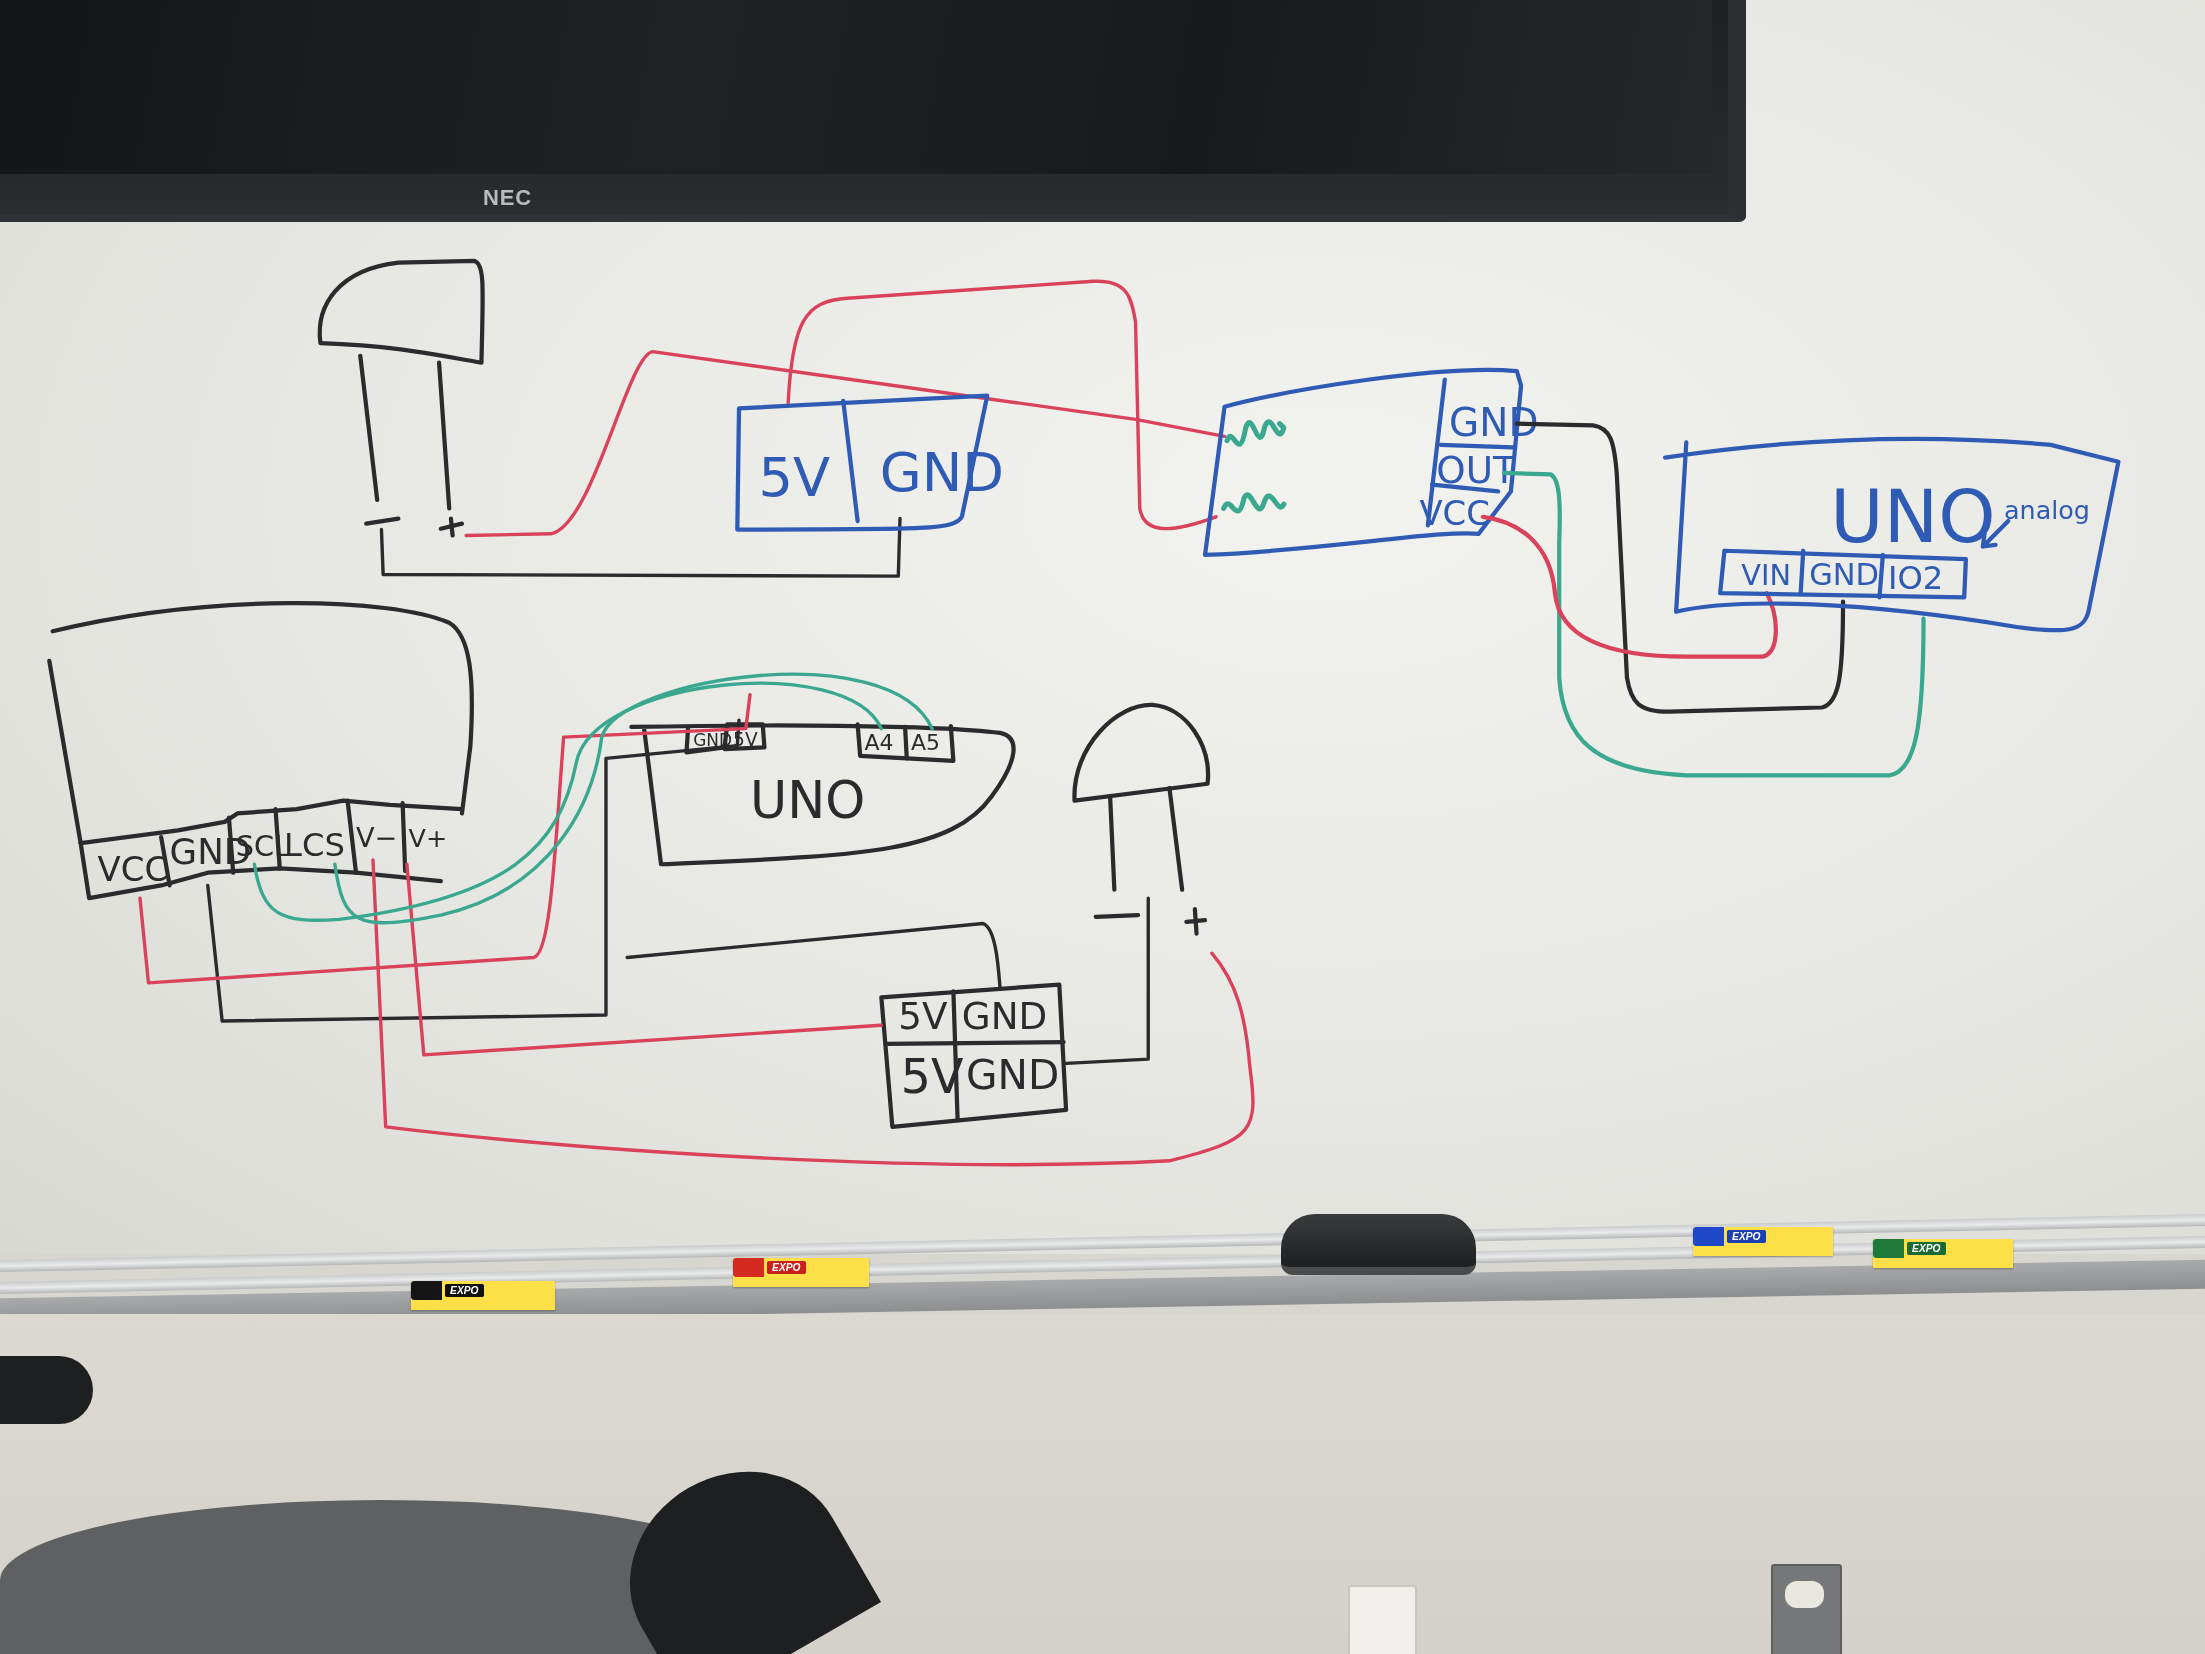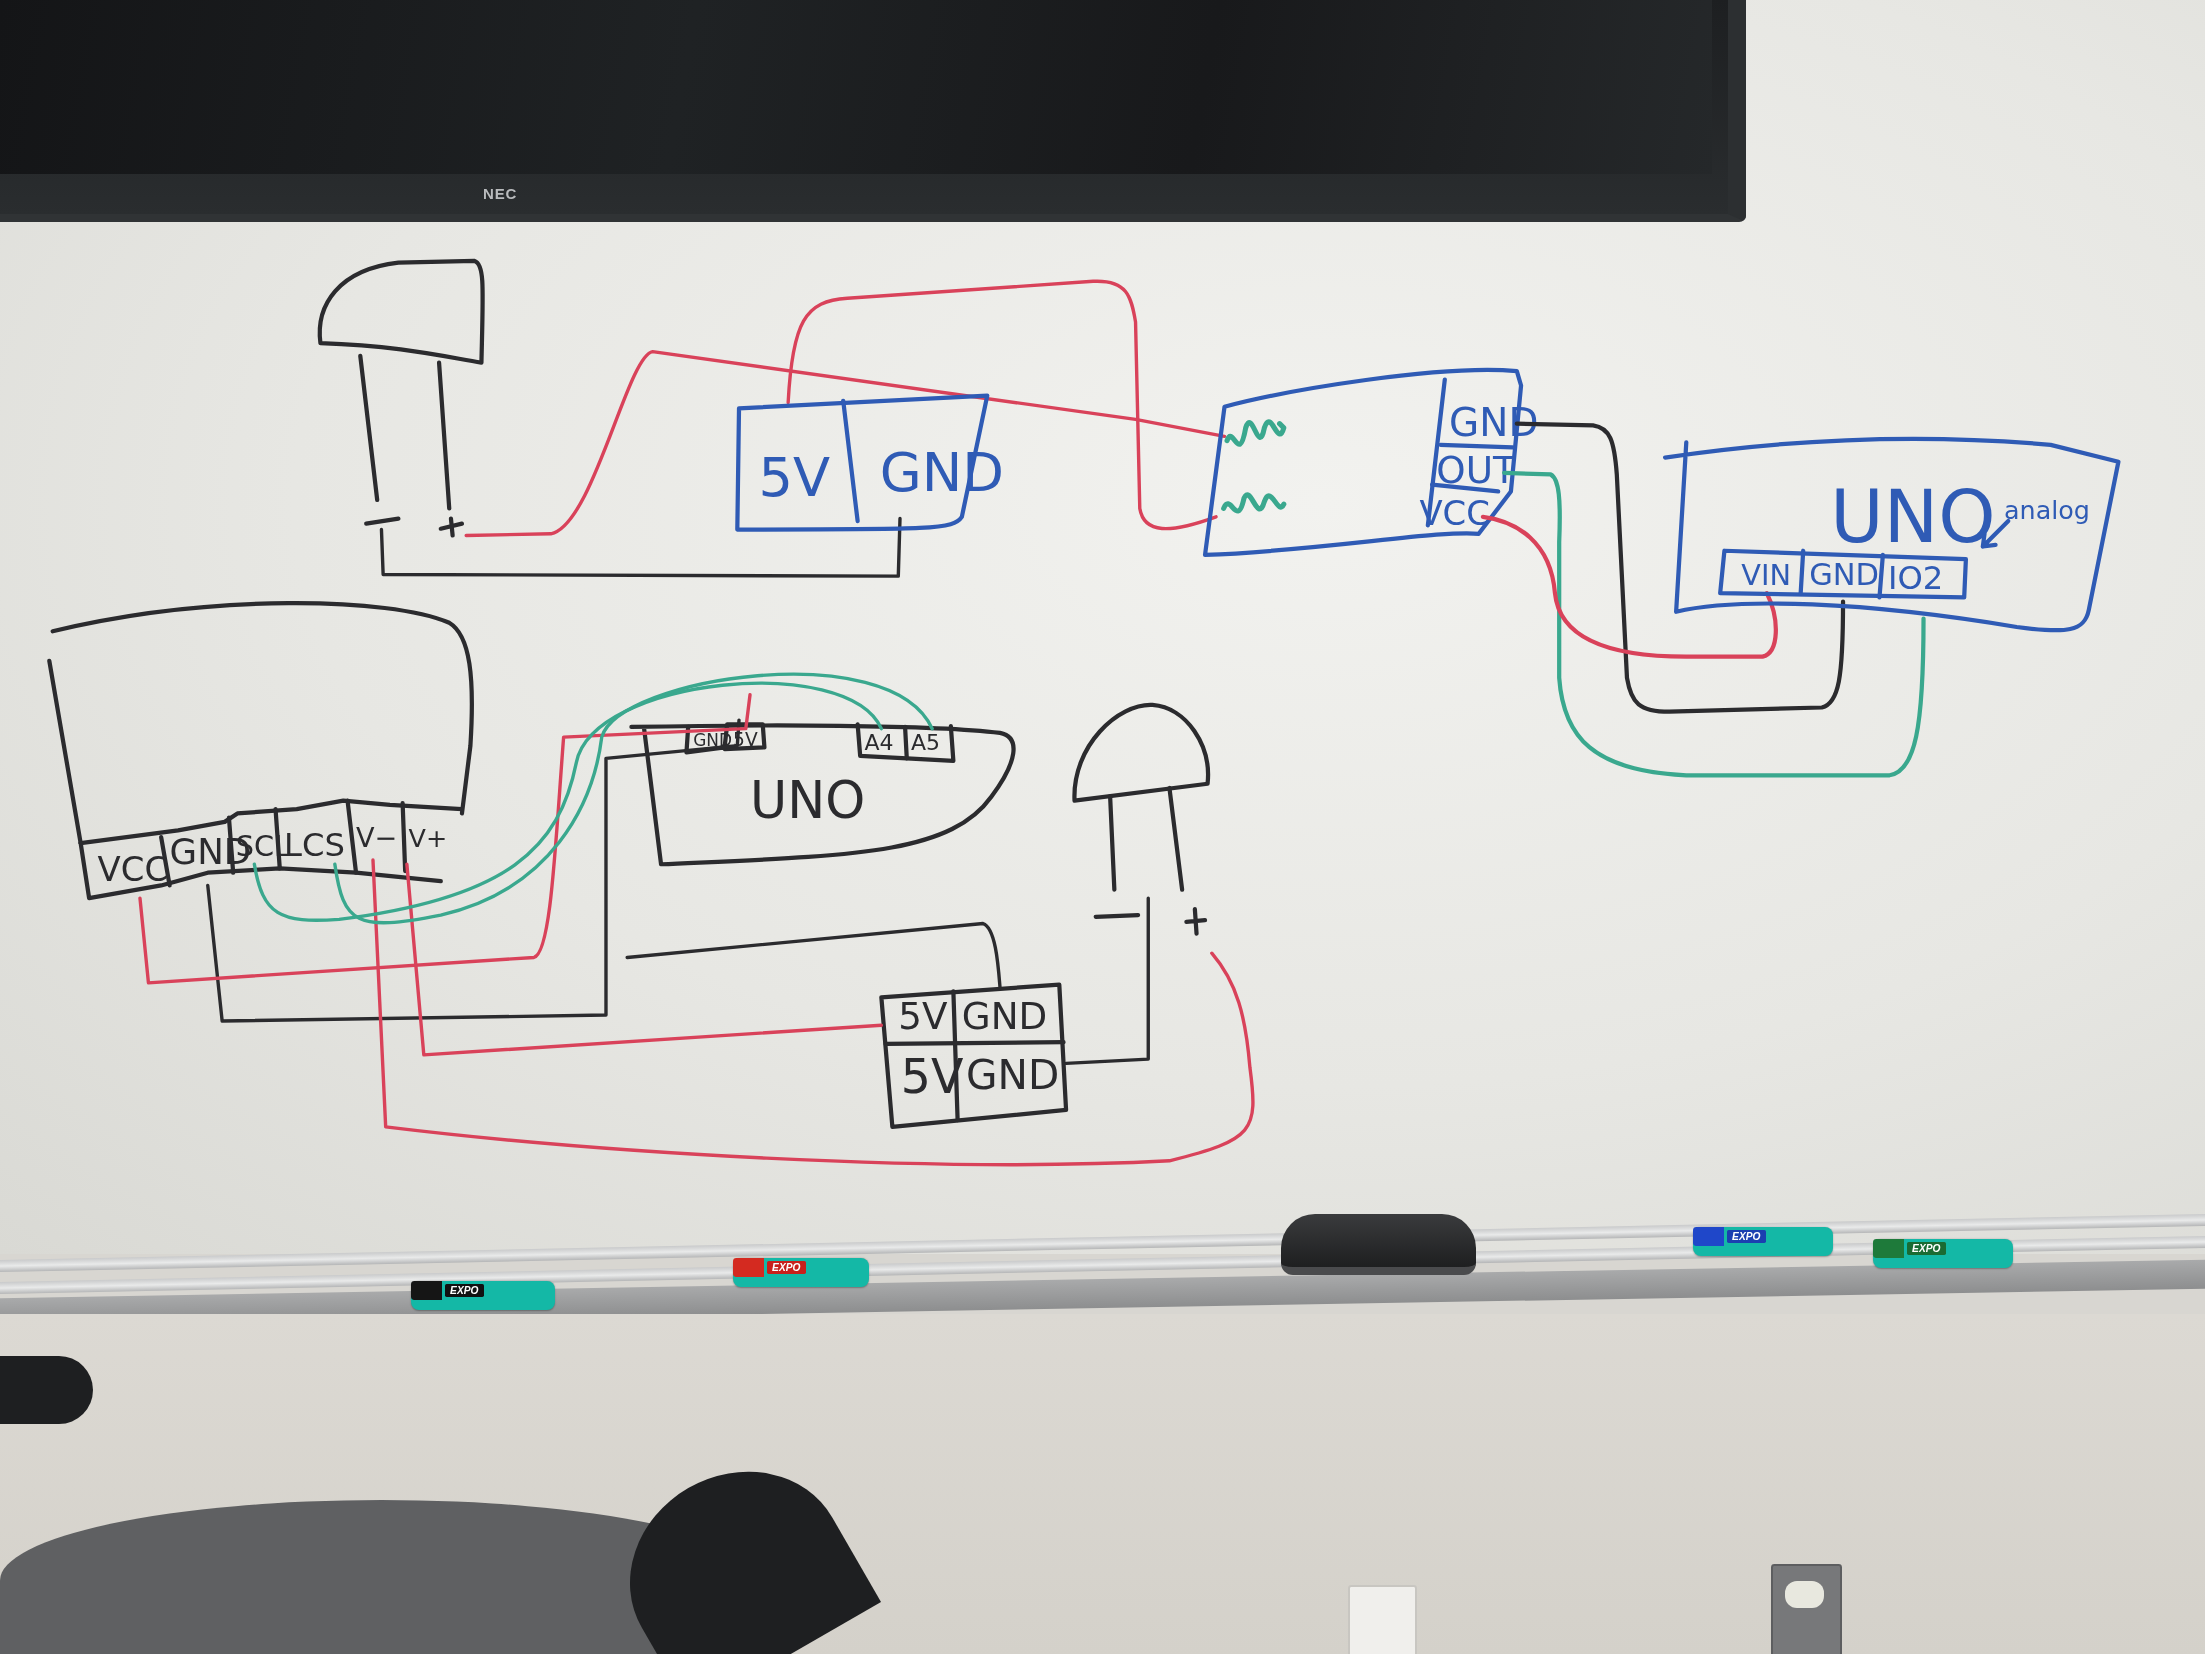--- a/index.html
+++ b/index.html
@@ -6,28 +6,28 @@
     body { width:2205px; height:1654px; overflow:hidden; position:relative;
            font-family:"Liberation Sans", sans-serif; background:#d8d6d1; }
     .whiteboard { position:absolute; left:0; top:0; width:2205px; height:1254px;
       background: radial-gradient(ellipse at 60% 40%, #f2f2ef 0%, #e7e7e3 55%, #d9d9d4 100%); }
     .tv { position:absolute; left:0; top:0; width:1746px; height:222px;
       background:linear-gradient(#1d1f21,#2a2d2f); border-bottom:8.5px solid #303335;
       border-right:18.6px solid #2c2f31; box-sizing:border-box; border-bottom-right-radius:6.8px;}
     .tv-screen { position:absolute; left:0; top:0; width:1712px; height:174px;
       background:linear-gradient(100deg,#141517 0%,#1f2224 40%,#18191b 70%,#25282a 100%); }
     .tv-logo { position:absolute; left:483px; top:185px; color:#b9bbbd; font-weight:bold;
-      font-size:15px; letter-spacing:0.8px; }
+      font-size:22px; letter-spacing:0.8px; }
     svg.drawing { position:absolute; left:0; top:0; }
     .hand { font-family:"DejaVu Sans", sans-serif; }
     .tray { position:absolute; left:0; top:1220px; width:2205px; height:93px; }
     .tray-rail { position:absolute; left:0; width:2205px; background:linear-gradient(#c9cacb,#e9eaea,#b5b6b7); }
     .wall { position:absolute; left:0; top:1314px; width:2205px; height:341px;
       background:linear-gradient(#dcd9d3,#d4d1ca); }
-    .marker { position:absolute; height:29px; border-radius:8px; background:#14b8a6;
+    .marker { position:absolute; height:29px; border-radius:0; background:#fde047;
       box-shadow:0 0.8px 1.7px rgba(0,0,0,.3); }
     .marker .cap { position:absolute; left:0; top:0; height:18.6px; width:30.5px; border-radius:3.4px 0 0 3.4px; }
     .marker .label { position:absolute; left:34px; top:2.5px; height:13.6px; padding:0 5.1px; border-radius:1.7px;
       color:#fff; font-size:10.2px; font-weight:bold; font-style:italic; line-height:13.6px; }
     .eraser { position:absolute; left:1281px; top:1214px; width:195px; height:61px;
       border-radius:34px 34px 12px 12px; background:linear-gradient(#3a3b3d,#1e1f20);
       border-bottom:8.5px solid #4a4b4d; box-sizing:border-box; }
     .outlet { position:absolute; width:68px; height:110px; background:#f0efec; border:2.5px solid #c8c6c1; border-radius:3.4px; box-sizing:border-box;}
     .outlet.dark { background:#77787a; border-color:#5d5e60; }
     .socket { position:absolute; left:12px; width:39px; height:27px; border-radius:12px; background:#e8e8df; }

